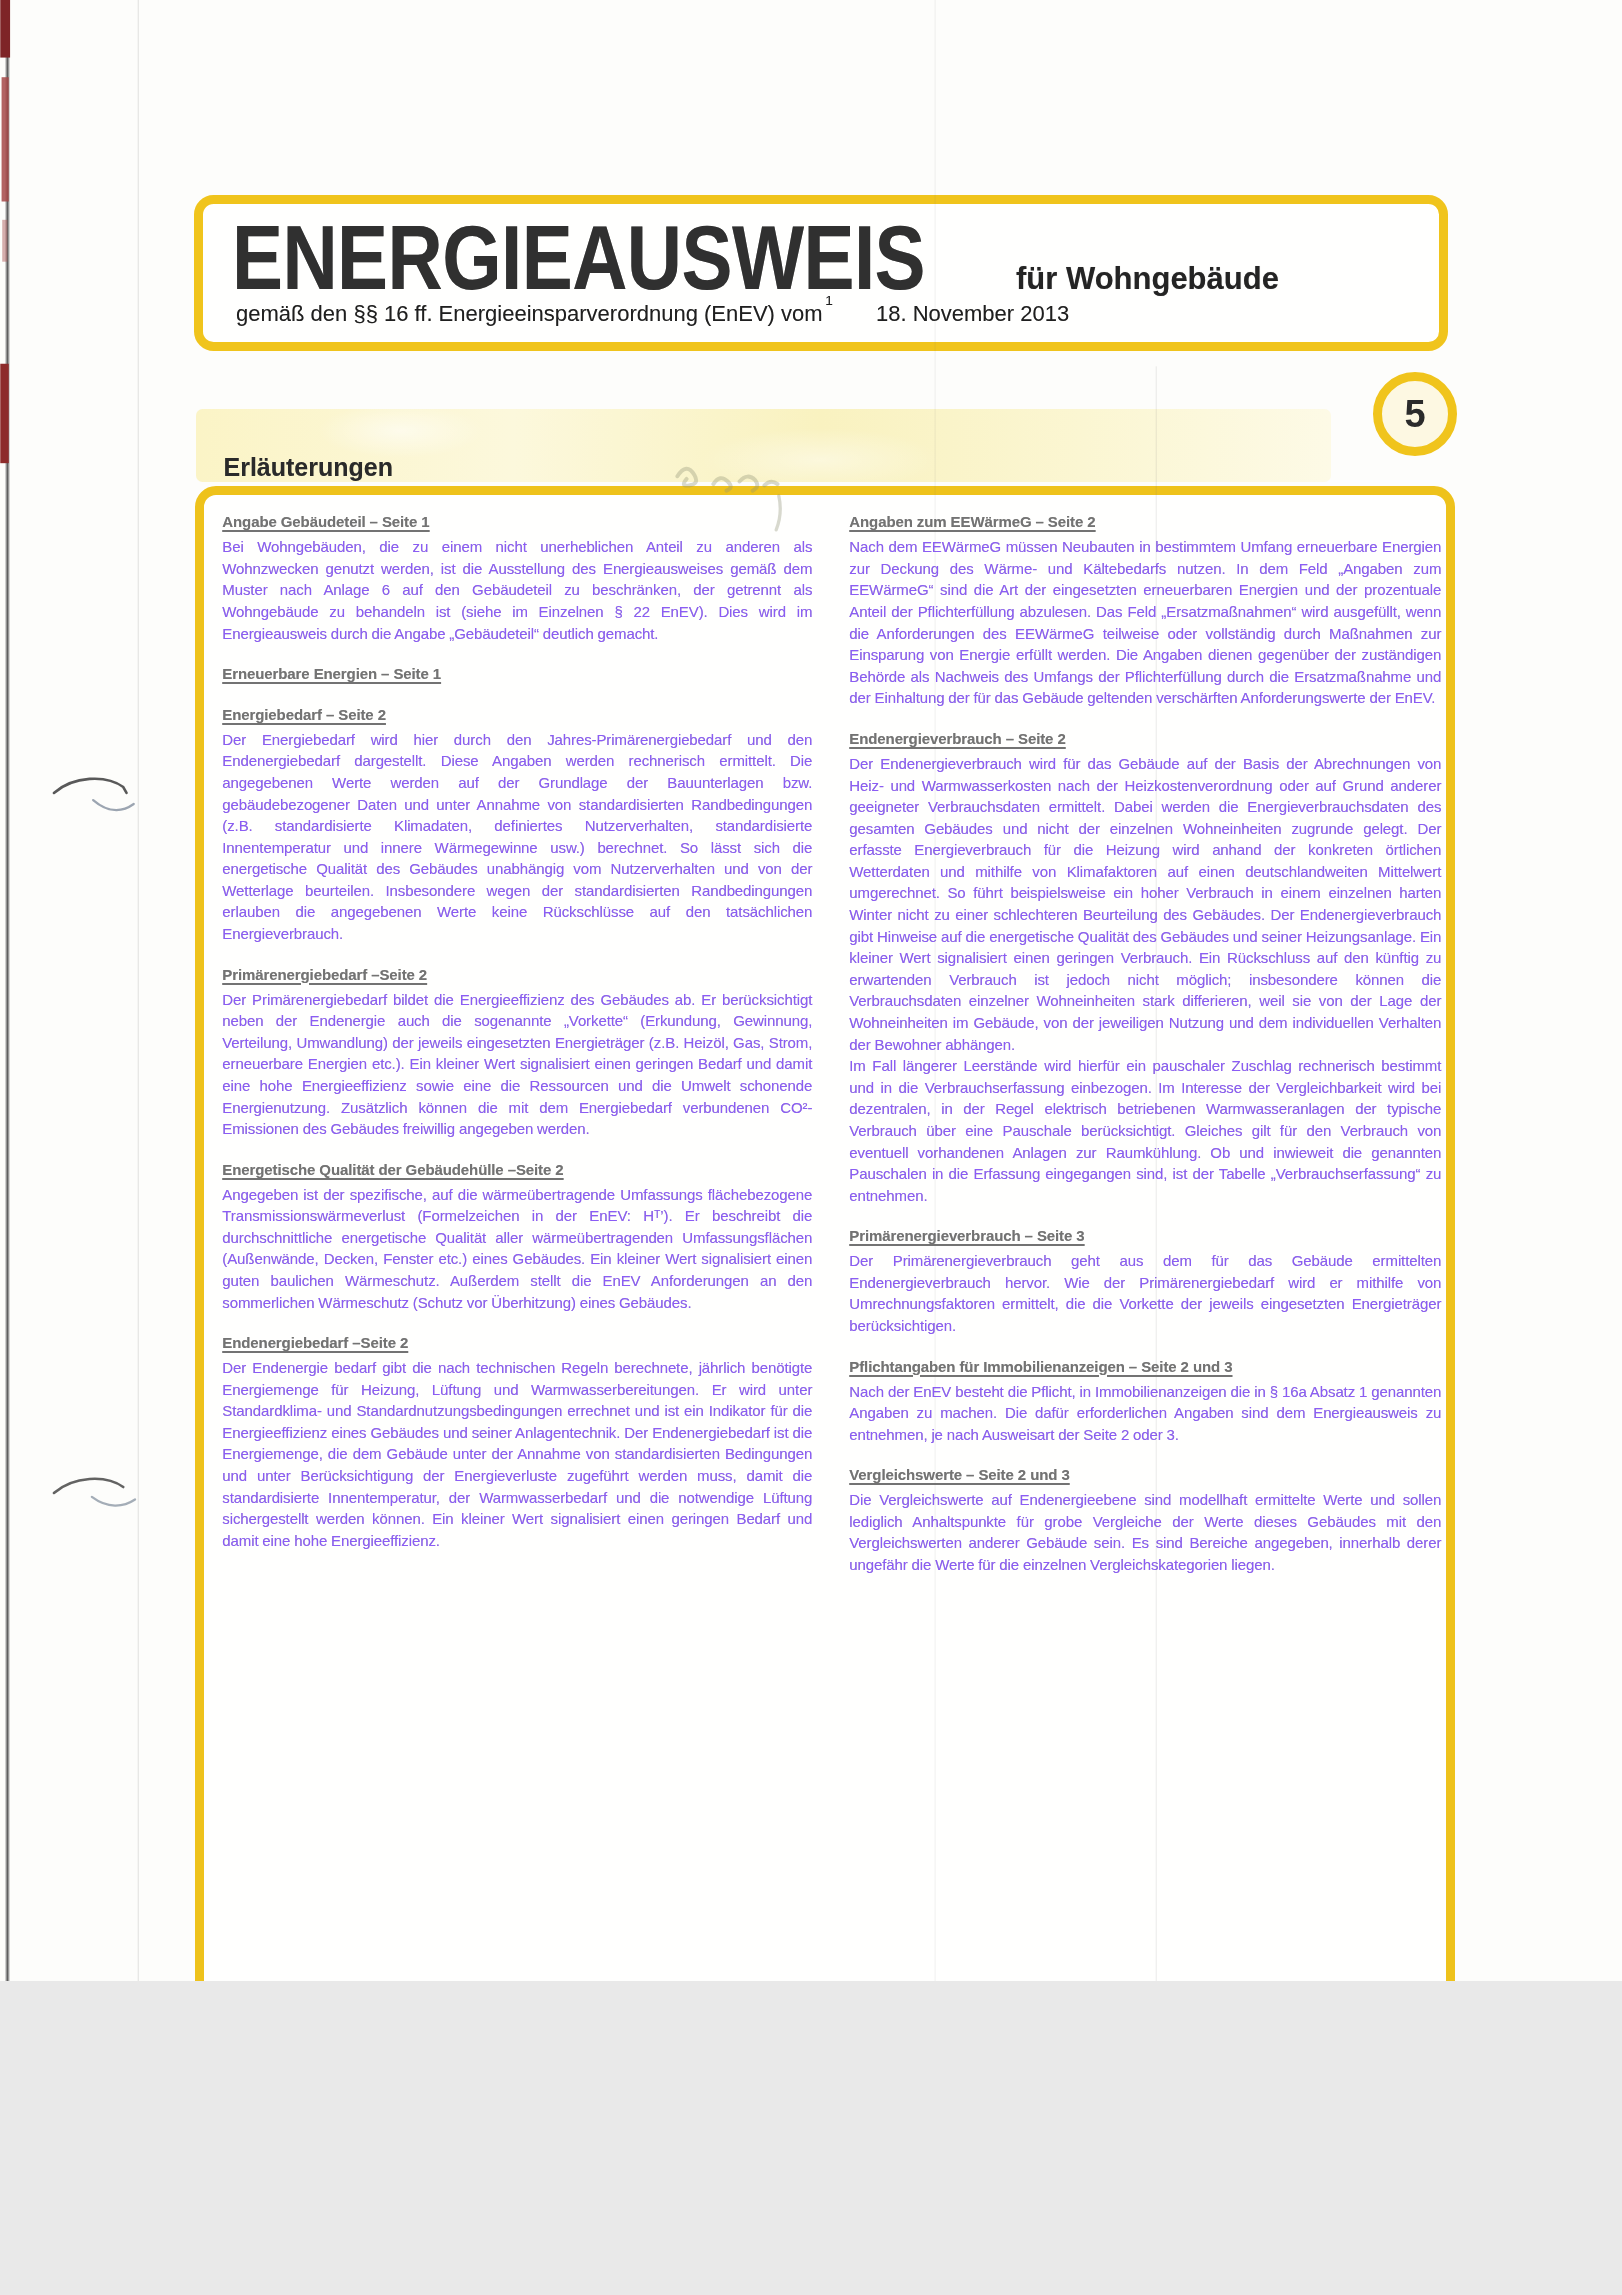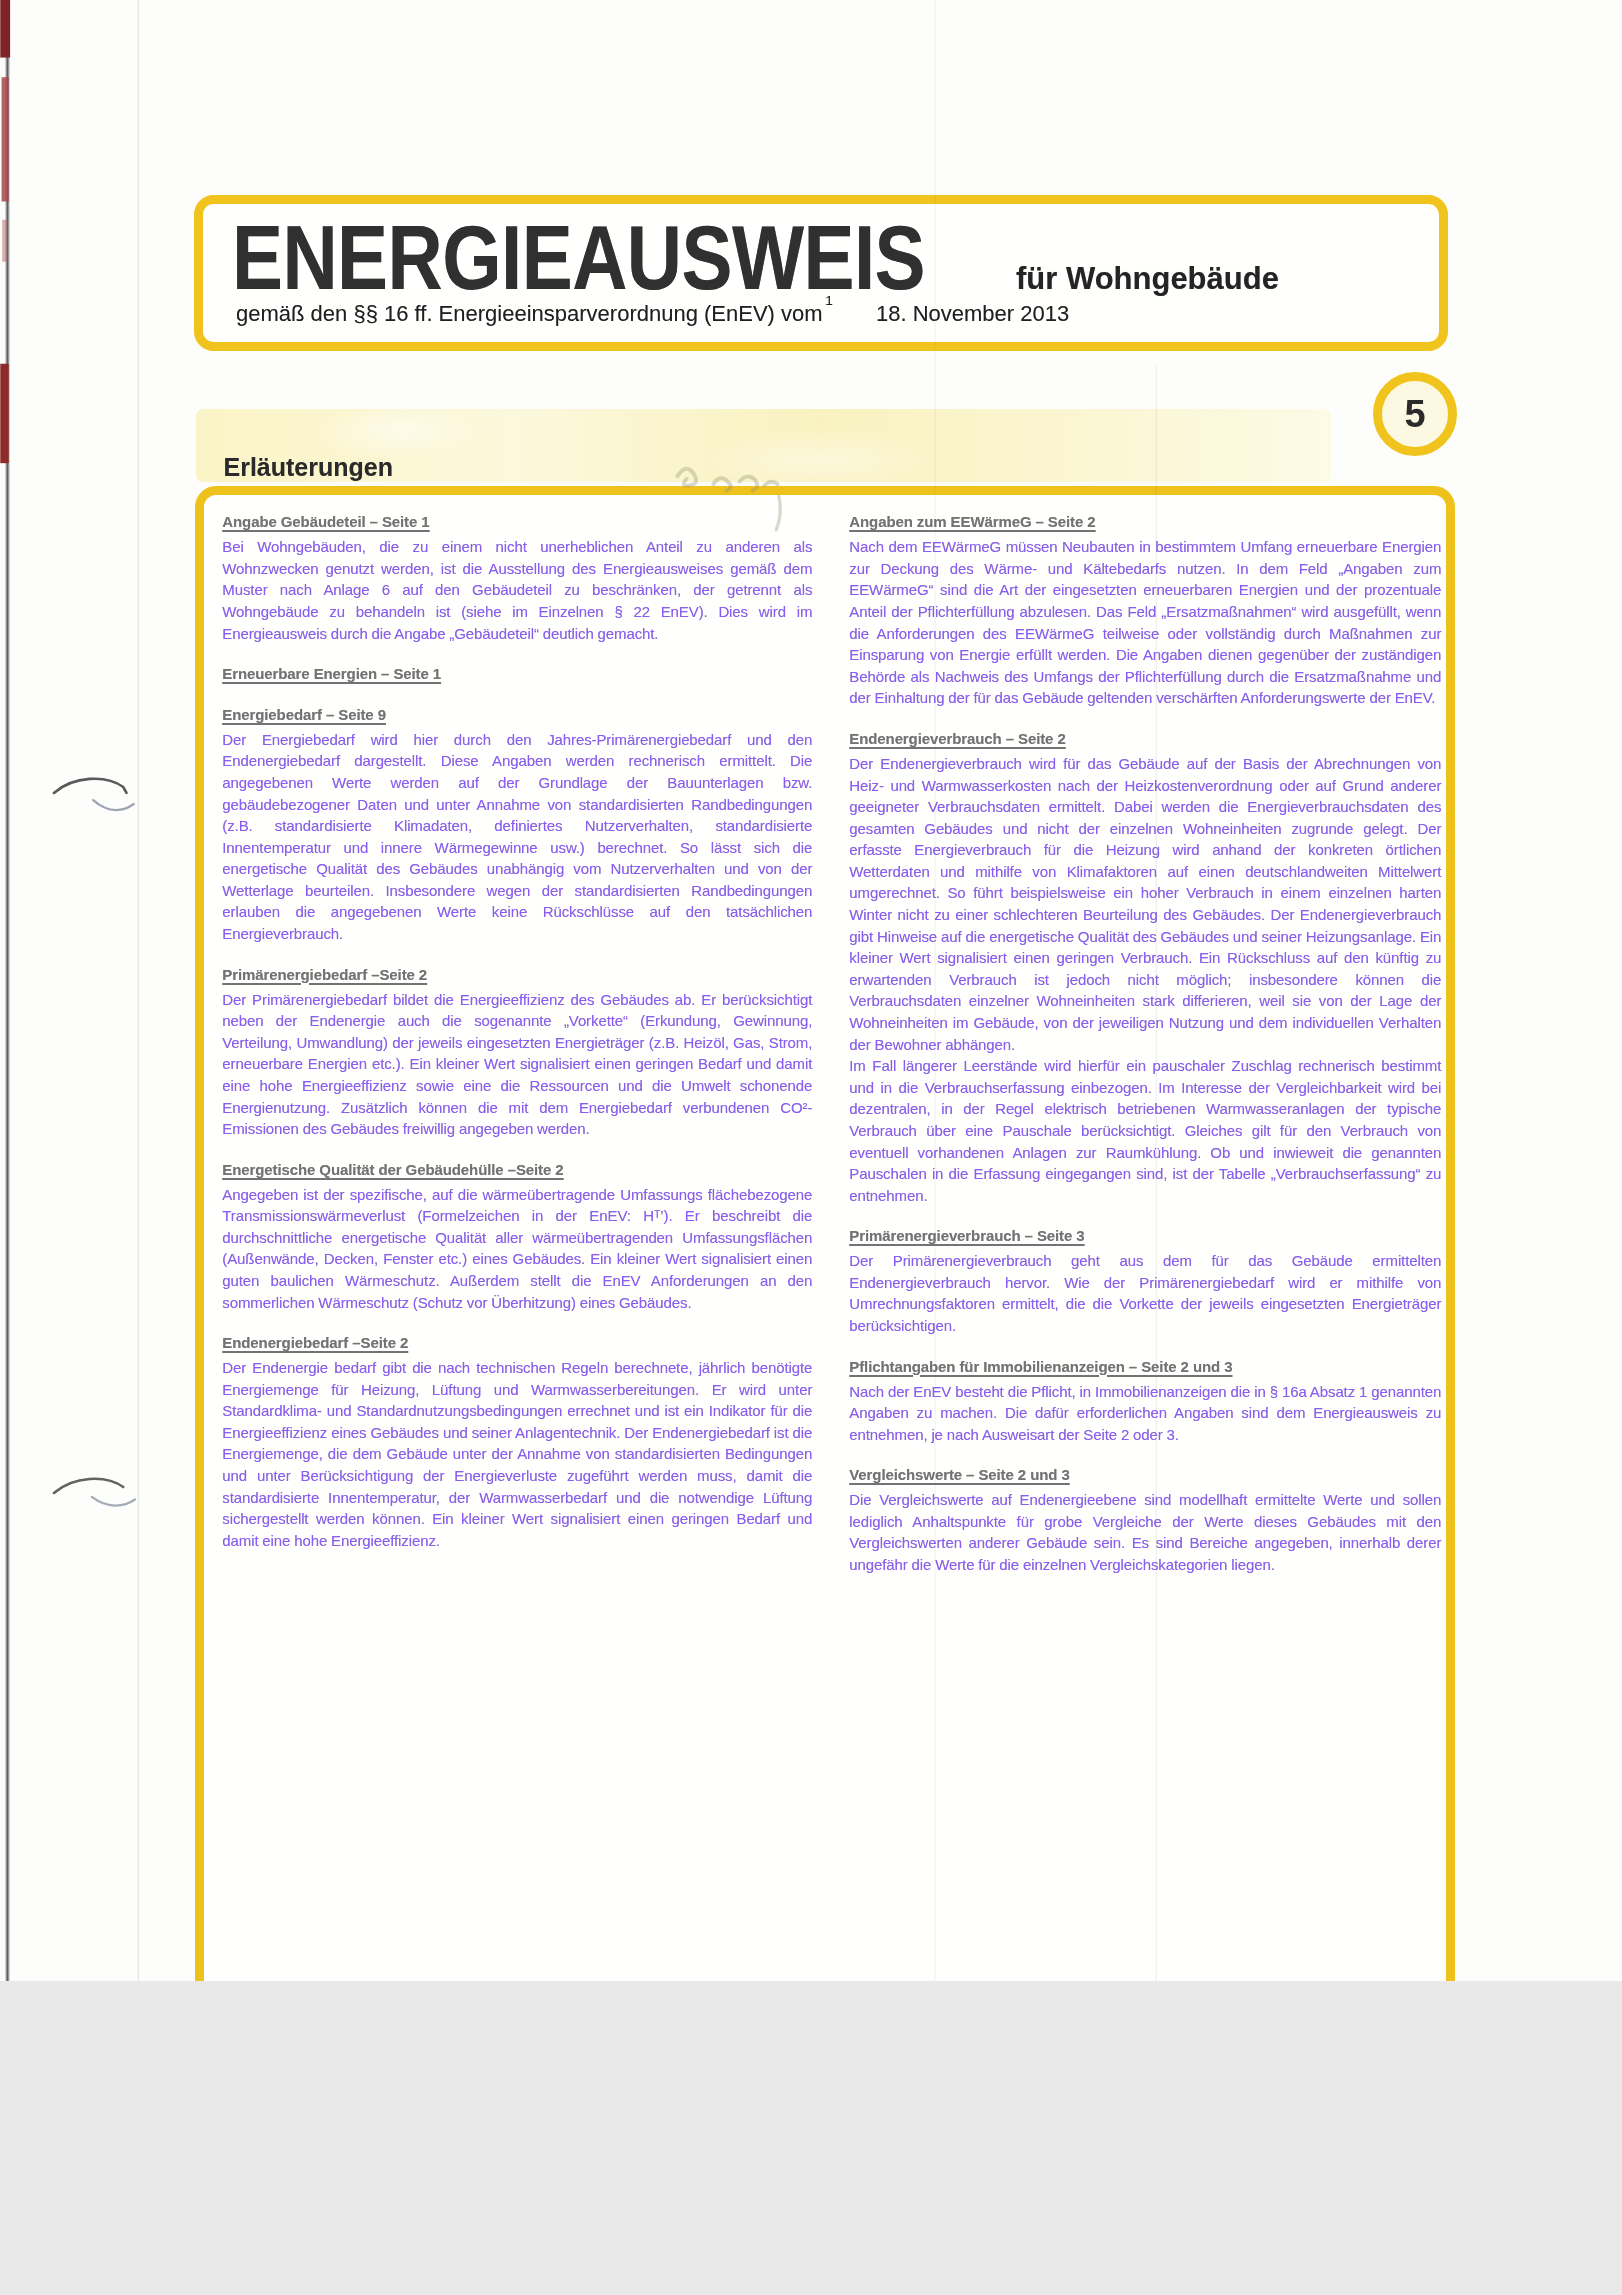--- a/index.html
+++ b/index.html
@@ -105,21 +105,21 @@
 
     <div class="col">
       <div class="sec">
         <div class="sec-heading">Angabe Gebäudeteil – Seite 1</div>
         <div class="sec-body">Bei Wohngebäuden, die zu einem nicht unerheblichen Anteil zu anderen als Wohnzwecken genutzt werden, ist die Ausstellung des Energieausweises gemäß dem Muster nach Anlage 6 auf den Gebäudeteil zu beschränken, der getrennt als Wohngebäude zu behandeln ist (siehe im Einzelnen § 22 EnEV). Dies wird im Energieausweis durch die Angabe „Gebäudeteil“ deutlich gemacht.</div>
       </div>
       <div class="sec">
         <div class="sec-heading">Erneuerbare Energien – Seite 1</div>
       </div>
       <div class="sec">
-        <div class="sec-heading">Energiebedarf – Seite 9</div>
+        <div class="sec-heading">Energiebedarf – Seite 2</div>
         <div class="sec-body">Der Energiebedarf wird hier durch den Jahres-Primärenergiebedarf und den Endenergiebedarf dargestellt. Diese Angaben werden rechnerisch ermittelt. Die angegebenen Werte werden auf der Grundlage der Bauunterlagen bzw. gebäudebezogener Daten und unter Annahme von standardisierten Randbedingungen (z.B. standardisierte Klimadaten, definiertes Nutzerverhalten, standardisierte Innentemperatur und innere Wärmegewinne usw.) berechnet. So lässt sich die energetische Qualität des Gebäudes unabhängig vom Nutzerverhalten und von der Wetterlage beurteilen. Insbesondere wegen der standardisierten Randbedingungen erlauben die angegebenen Werte keine Rückschlüsse auf den tatsächlichen Energieverbrauch.</div>
       </div>
       <div class="sec">
         <div class="sec-heading">Primärenergiebedarf –Seite 2</div>
         <div class="sec-body">Der Primärenergiebedarf bildet die Energieeffizienz des Gebäudes ab. Er berücksichtigt neben der Endenergie auch die sogenannte „Vorkette“ (Erkundung, Gewinnung, Verteilung, Umwandlung) der jeweils eingesetzten Energieträger (z.B. Heizöl, Gas, Strom, erneuerbare Energien etc.). Ein kleiner Wert signalisiert einen geringen Bedarf und damit eine hohe Energieeffizienz sowie eine die Ressourcen und die Umwelt schonende Energienutzung. Zusätzlich können die mit dem Energiebedarf verbundenen CO²-Emissionen des Gebäudes freiwillig angegeben werden.</div>
       </div>
       <div class="sec">
         <div class="sec-heading">Energetische Qualität der Gebäudehülle –Seite 2</div>
         <div class="sec-body">Angegeben ist der spezifische, auf die wärmeübertragende Umfassungs flächebezogene Transmissionswärmeverlust (Formelzeichen in der EnEV: Hᵀ’). Er beschreibt die durchschnittliche energetische Qualität aller wärmeübertragenden Umfassungsflächen (Außenwände, Decken, Fenster etc.) eines Gebäudes. Ein kleiner Wert signalisiert einen guten baulichen Wärmeschutz. Außerdem stellt die EnEV Anforderungen an den sommerlichen Wärmeschutz (Schutz vor Überhitzung) eines Gebäudes.</div>
       </div>

